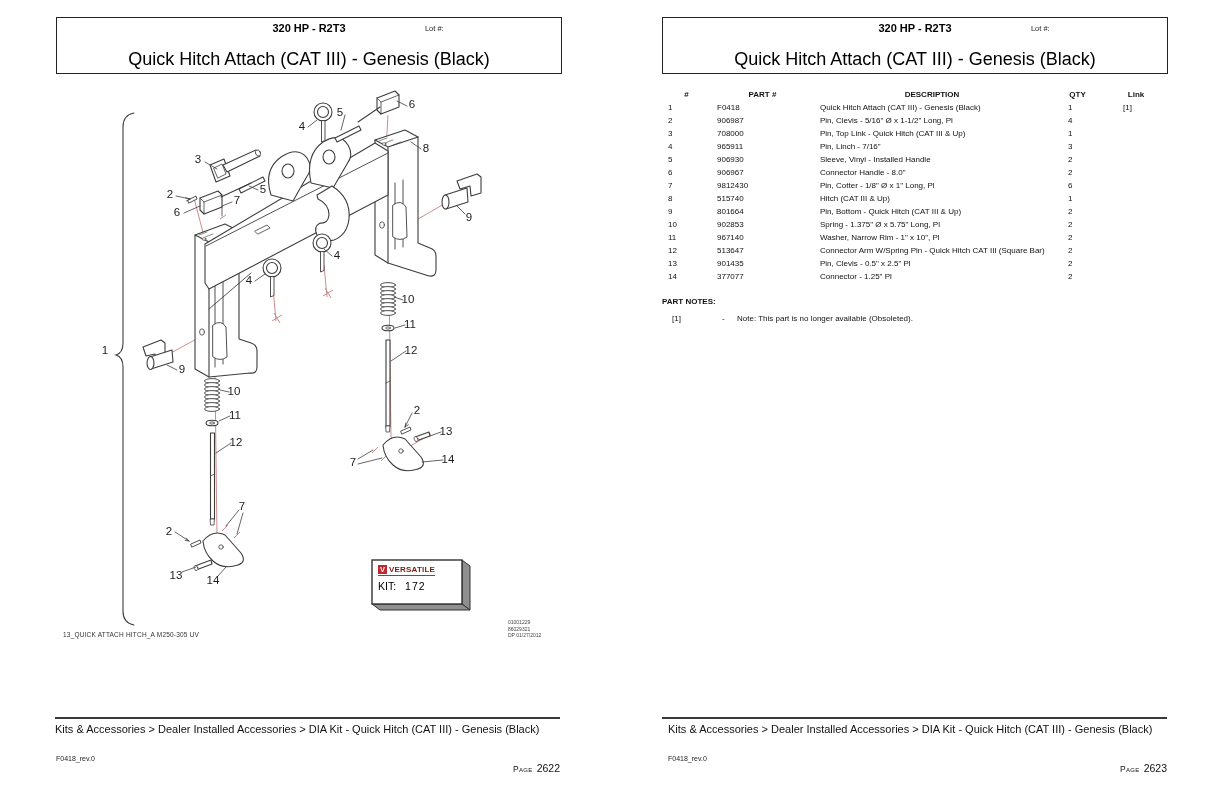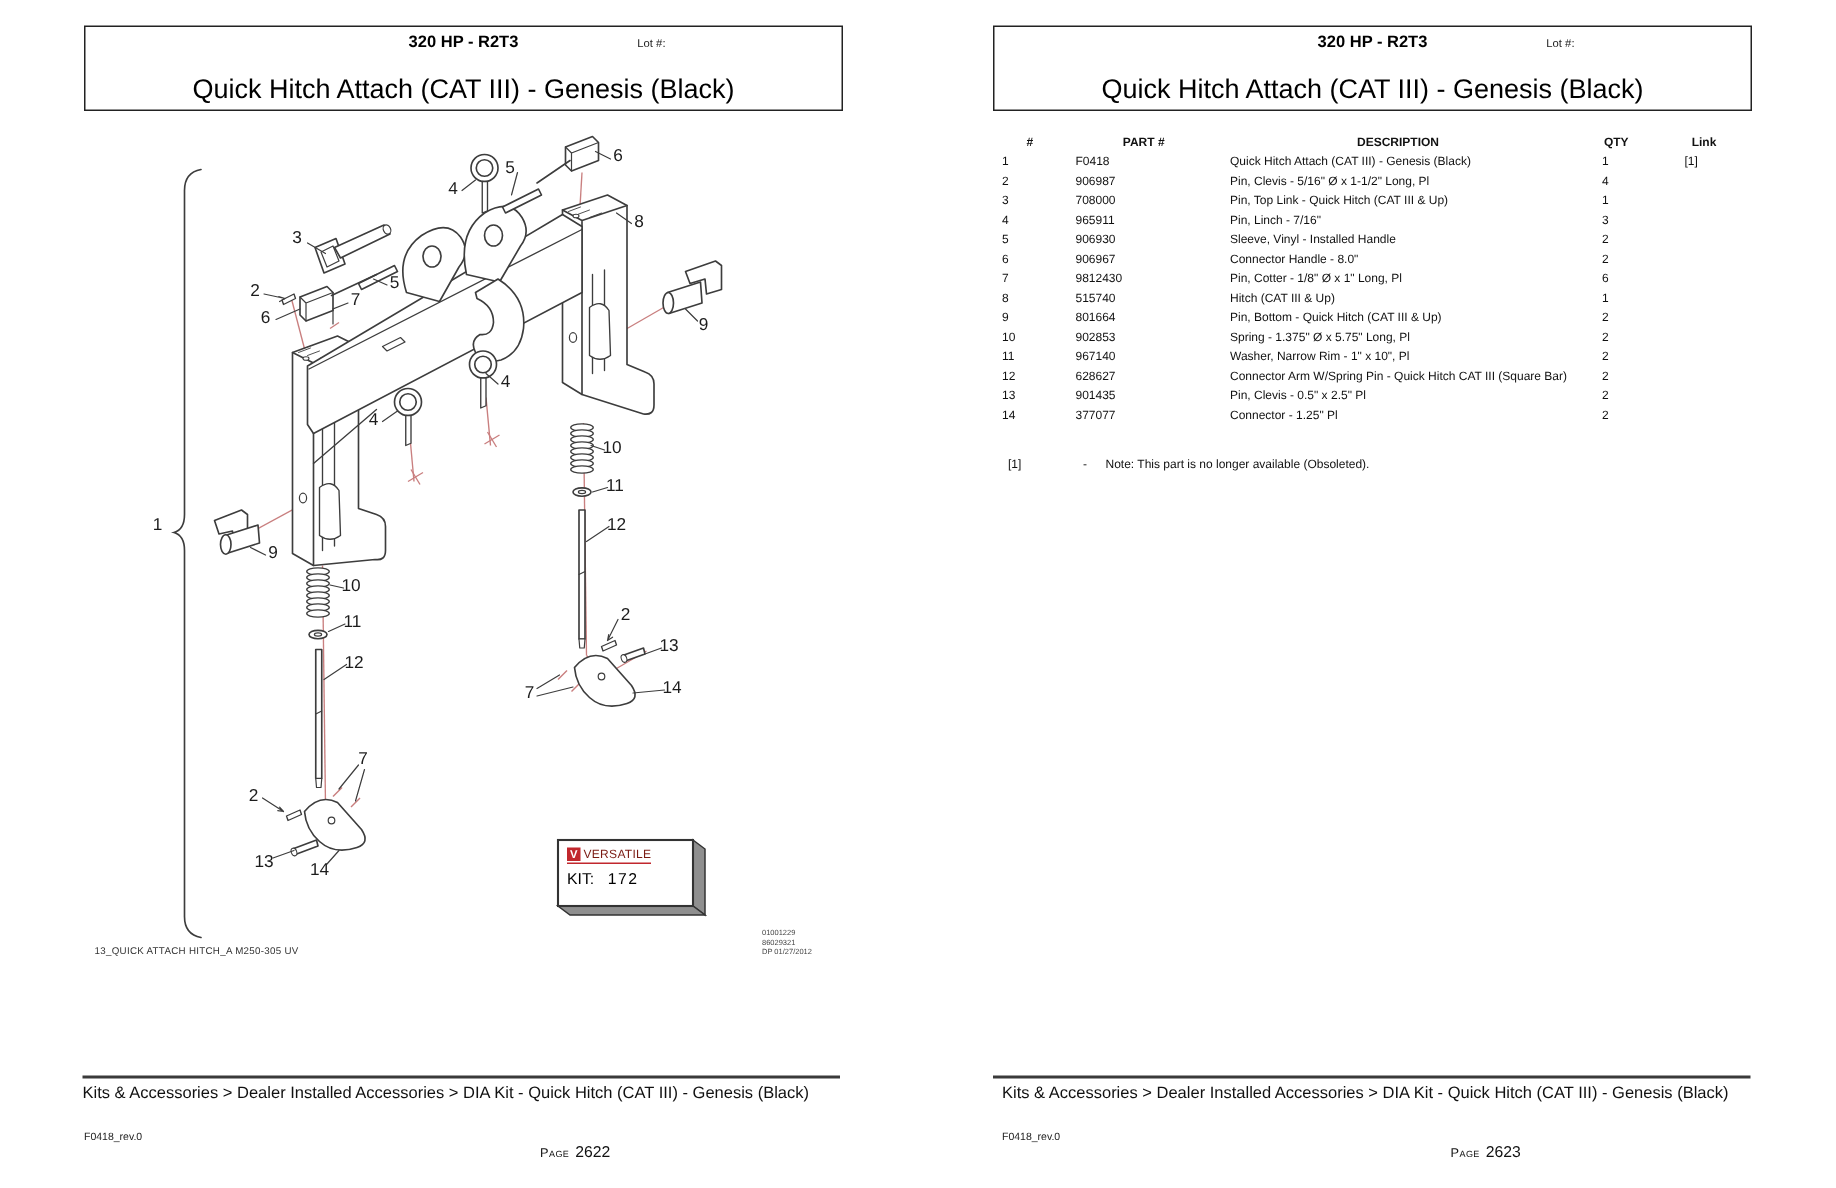--- a/index.html
+++ b/index.html
@@ -18,21 +18,21 @@
   
   .diagram{position:absolute;left:55px;top:85px;width:510px;height:570px;}
   .diagram svg{position:absolute;left:0;top:0;}
   .callout-layer{position:absolute;left:0;top:0;width:510px;height:570px;pointer-events:none;}
   .callout{position:absolute;transform:translate(-50%,-50%);font-size:11.5px;color:#1c1c1c;}
   .kit-text{position:absolute;left:319px;top:477px;width:86px;height:40px;}
   .kit-logo{display:flex;align-items:center;gap:2px;margin:3px 0 0 4px;width:fit-content;
             border-bottom:1.6px solid #c1272d;padding-bottom:1px;}
   .vmark{width:9px;height:9px;background:#c1272d;color:#fff;font-size:7.5px;font-weight:bold;
          display:flex;align-items:center;justify-content:center;line-height:1;}
-  .brand{font-size:8px;font-weight:normal;color:#7a1a12;letter-spacing:.2px;}
+  .brand{font-size:8px;font-weight:bold;color:#7a1a12;letter-spacing:.2px;}
   .kit-line{margin:4px 0 0 4px;font-size:10.5px;color:#000;}
   .kit-line .knum{margin-left:9px;letter-spacing:1px;}
   .doc-numbers{position:absolute;left:453px;top:534px;font-size:5px;line-height:6.5px;color:#444;}
   .diagram-caption{position:absolute;left:8px;top:546px;font-size:6.5px;color:#333;letter-spacing:.2px;}
 
   
   .parts-table{position:absolute;left:662px;top:88px;width:505px;font-size:8px;color:#111;}
   .thead,.trow{display:grid;grid-template-columns:49px 103px 236px 55px 62px;}
   .thead{font-weight:bold;height:13px;align-items:center;}
   .thead div{text-align:center;}
@@ -48,21 +48,21 @@
   .pn-dash{position:absolute;left:60px;}
   .pn-text{position:absolute;left:75px;}
 
   
   .rule{position:absolute;top:717px;height:1.8px;background:#3a3a3a;width:505px;}
   .rule-left{left:55px;} .rule-right{left:662px;}
   .crumb{position:absolute;top:723px;font-size:11px;white-space:nowrap;color:#111;}
   .crumb-left{left:55px;} .crumb-right{left:668px;}
   .rev{position:absolute;top:755px;font-size:7px;color:#222;}
   .rev-left{left:56px;} .rev-right{left:668px;}
-  .pagenum{position:absolute;top:758px;width:200px;text-align:left;}
+  .pagenum{position:absolute;top:758px;width:200px;text-align:right;}
   .pagenum-left{left:360px;} .pagenum-right{left:967px;}
   .pword{font-variant:small-caps;font-size:8.5px;letter-spacing:.3px;}
   .pnum{font-size:10.5px;margin-left:4px;}
 </style>
 </head>
 <body>
 
 <div class="header-box hb-left">
   <div class="hdr-model">320 HP - R2T3</div>
   <div class="hdr-lot">Lot #:</div>
@@ -391,21 +391,21 @@
       </div>
       <div class="trow">
         <div class="tcell c0">11</div>
         <div class="tcell c1">967140</div>
         <div class="tcell c2">Washer, Narrow Rim - 1" x 10", Pl</div>
         <div class="tcell c3">2</div>
         <div class="tcell c4"></div>
       </div>
       <div class="trow">
         <div class="tcell c0">12</div>
-        <div class="tcell c1">628627</div>
+        <div class="tcell c1">513647</div>
         <div class="tcell c2">Connector Arm W/Spring Pin - Quick Hitch CAT III (Square Bar)</div>
         <div class="tcell c3">2</div>
         <div class="tcell c4"></div>
       </div>
       <div class="trow">
         <div class="tcell c0">13</div>
         <div class="tcell c1">901435</div>
         <div class="tcell c2">Pin, Clevis - 0.5" x 2.5" Pl</div>
         <div class="tcell c3">2</div>
         <div class="tcell c4"></div>
@@ -414,20 +414,21 @@
         <div class="tcell c0">14</div>
         <div class="tcell c1">377077</div>
         <div class="tcell c2">Connector - 1.25" Pl</div>
         <div class="tcell c3">2</div>
         <div class="tcell c4"></div>
       </div>
     </div>
 </div>
 
 <div class="part-notes">
+  <div class="pn-head">PART NOTES:</div>
   <div class="pn-row">
     <span class="pn-ref">[1]</span>
     <span class="pn-dash">-</span>
     <span class="pn-text">Note: This part is no longer available (Obsoleted).</span>
   </div>
 </div>
 
 <div class="rule rule-right"></div>
 <div class="crumb crumb-right">Kits &amp; Accessories &gt; Dealer Installed Accessories &gt; DIA Kit - Quick Hitch (CAT III) - Genesis (Black)</div>
 <div class="rev rev-right">F0418_rev.0</div>

